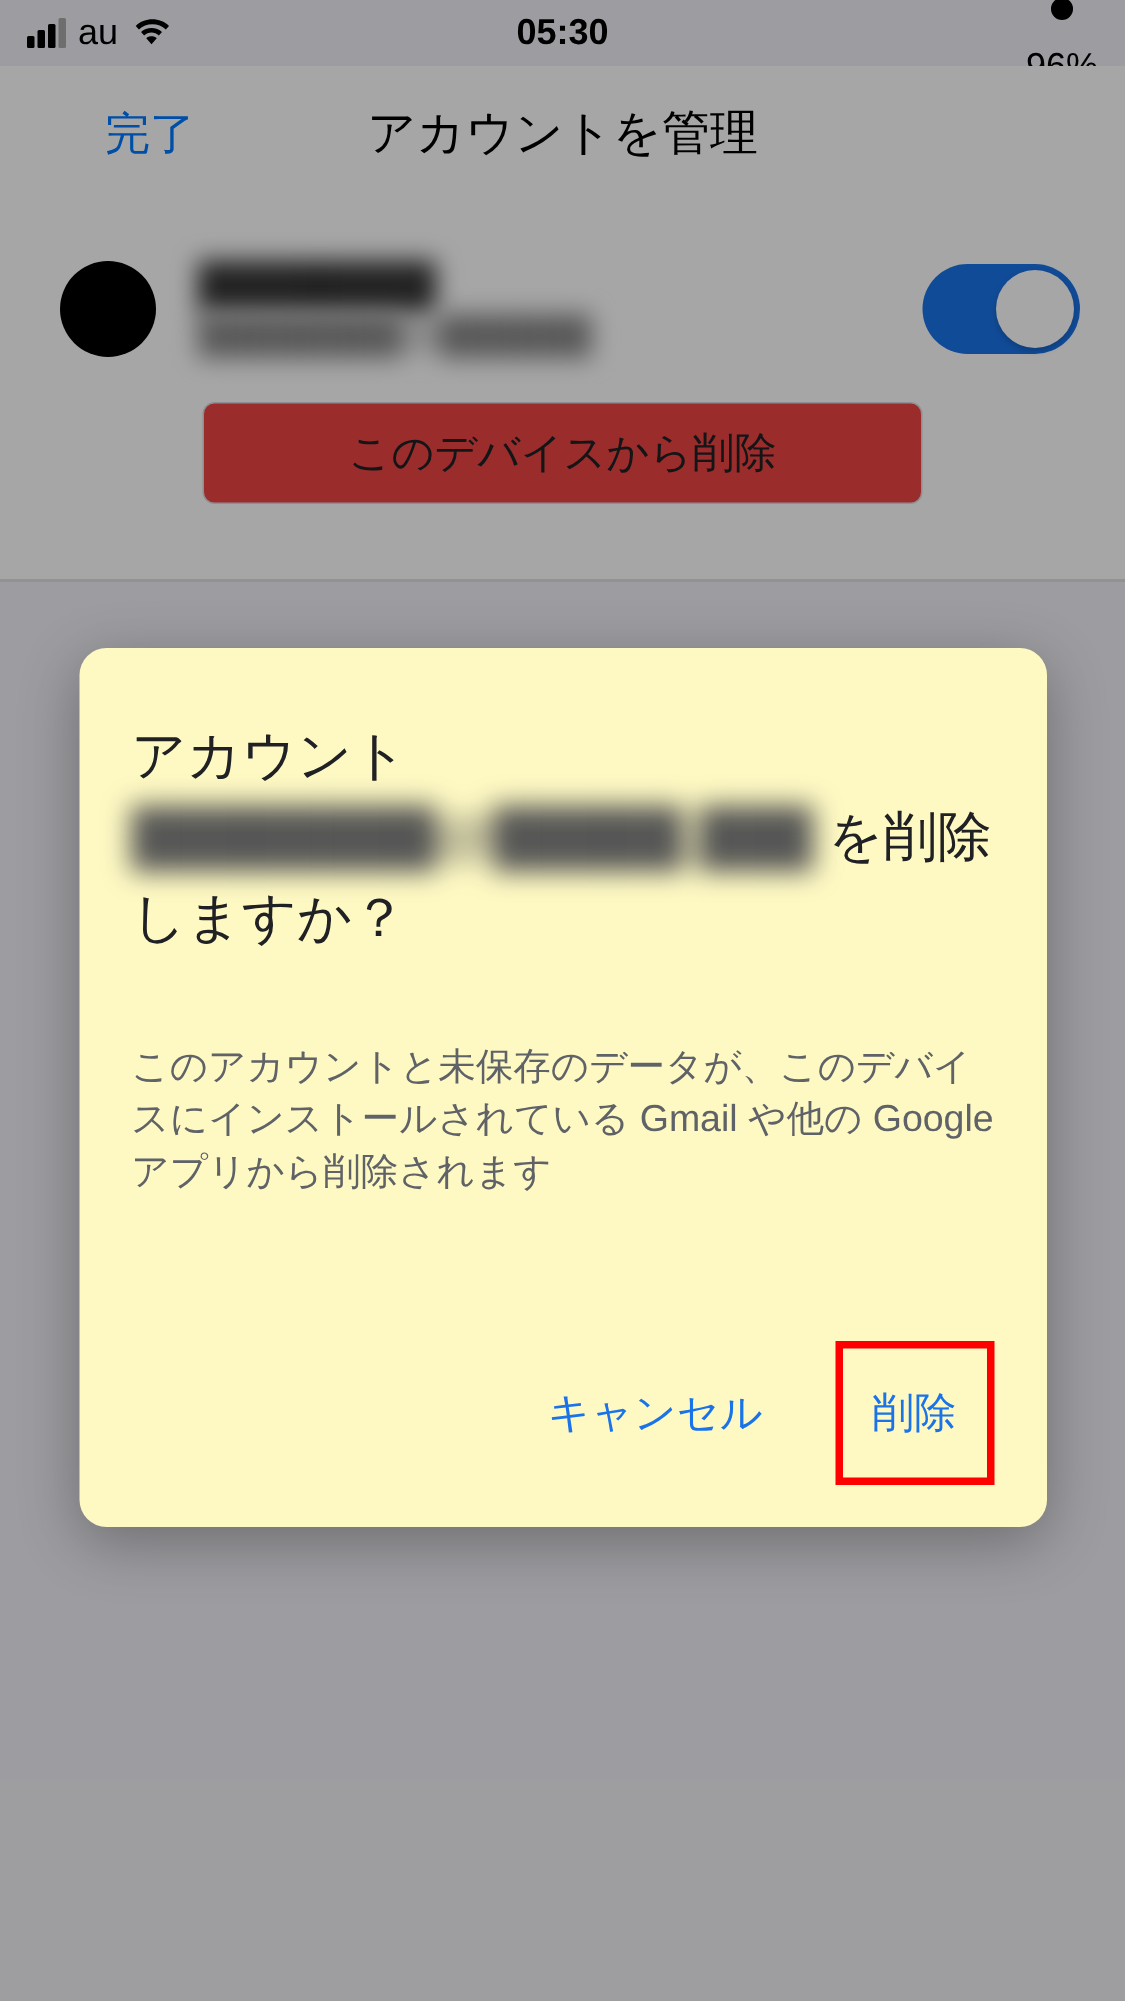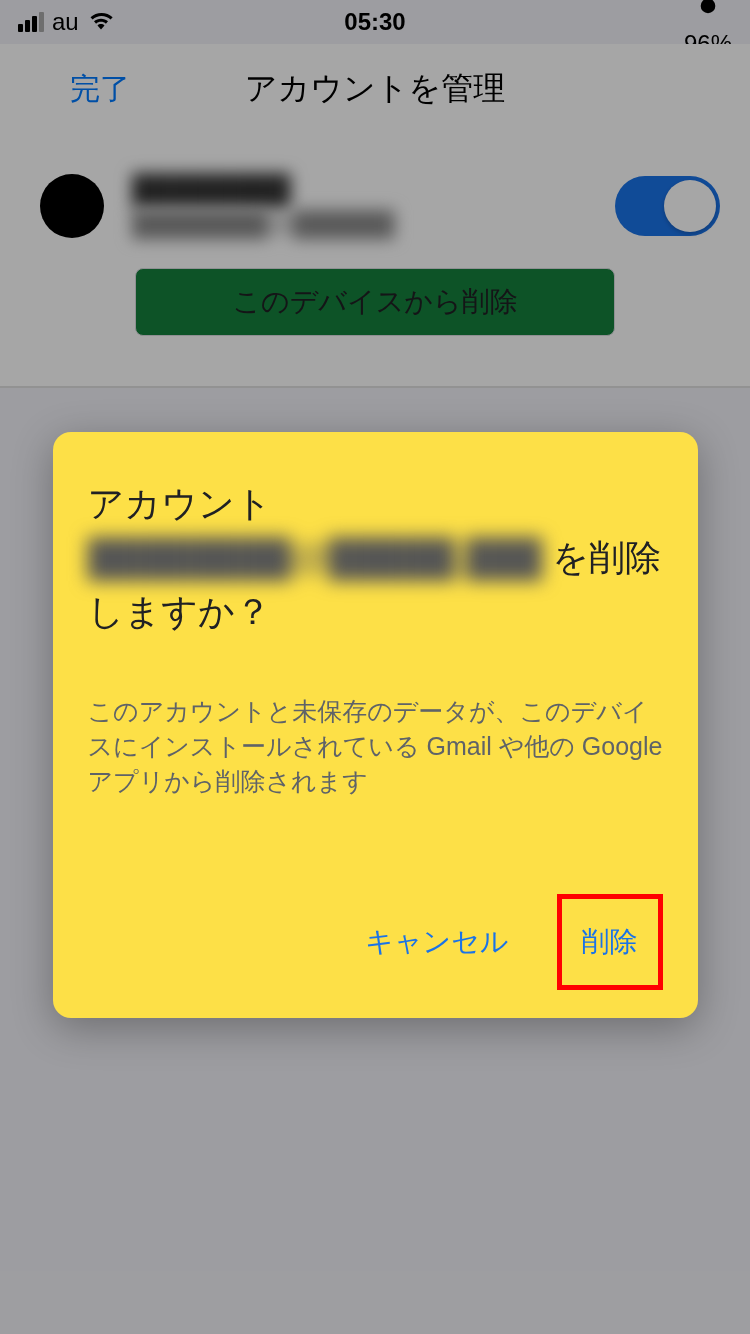--- a/index.html
+++ b/index.html
@@ -203,21 +203,21 @@
     .remove-button-container {
       padding: 0 135px 50px 135px;
       background: #fff;
     }
     
     .remove-button {
       width: 100%;
       height: 68px;
       border: 1px solid #dadce0;
       border-radius: 8px;
-      background: #15803d;
+      background: #ef4444;
       font-size: 28px;
       color: #202124;
       display: flex;
       align-items: center;
       justify-content: center;
     }
     
     .divider {
       height: 2px;
       background: #e0e0e0;
@@ -232,21 +232,21 @@
       height: 100%;
       background: rgba(0,0,0,0.35);
       display: flex;
       align-items: flex-start;
       justify-content: center;
     }
     
     
     .dialog {
       width: 645px;
-      background: #fde047;
+      background: #fef9c3;
       border-radius: 18px;
       margin-top: 432px;
       padding: 45px 35px 28px 35px;
       box-shadow: 0 10px 40px rgba(0,0,0,0.3);
     }
     
     .dialog-title {
       font-size: 36px;
       line-height: 1.5;
       color: #202124;

